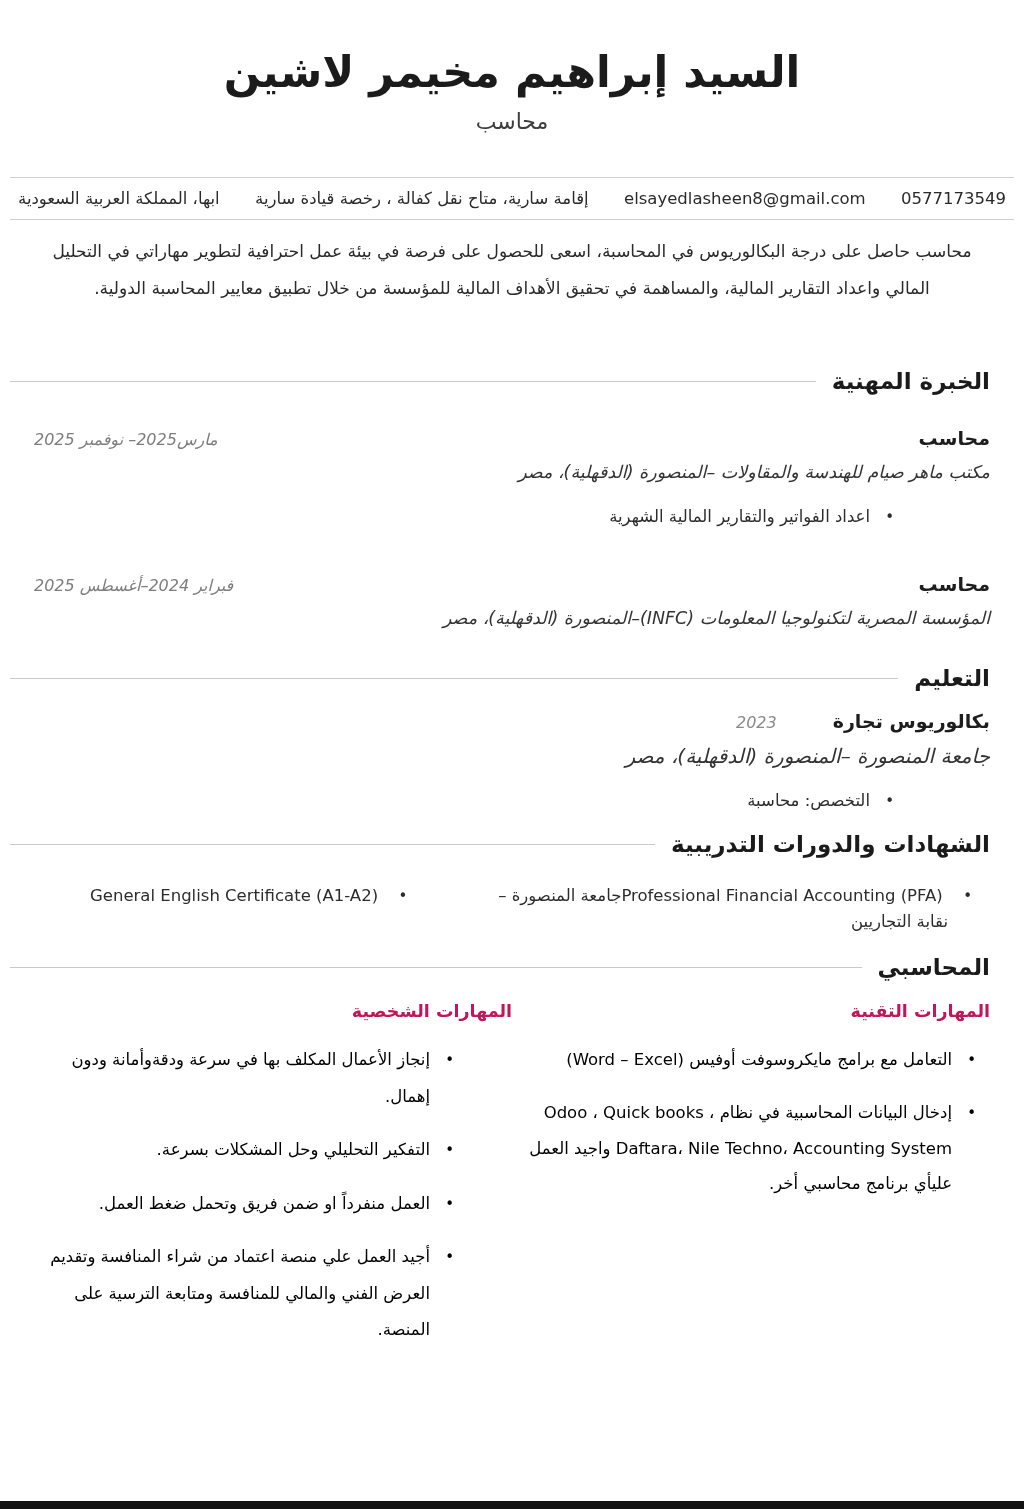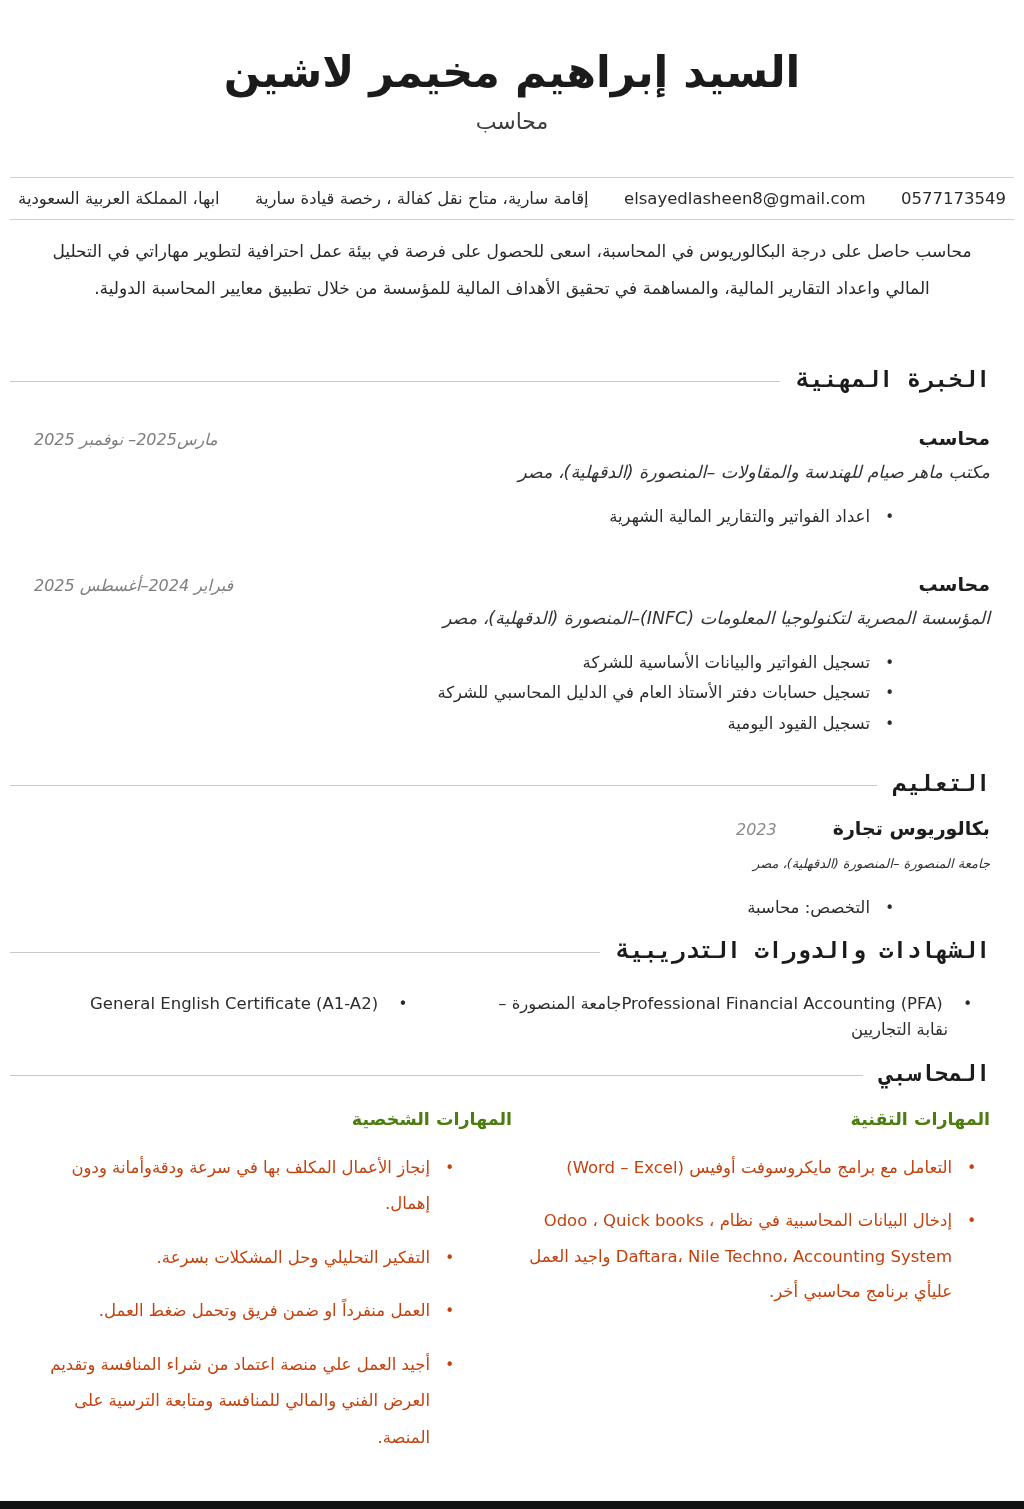--- a/index.html
+++ b/index.html
@@ -42,21 +42,21 @@
   }
   .summary {
     margin: 13px 32px 0 32px;
     text-align: center;
     font-size: 17px; line-height: 37px;
     color: #2a2a2a;
   }
   
   .section { margin: 0 34px 0 34px; }
   .sec-head { display: flex; align-items: center; gap: 16px; }
-  .sec-head h2 { font-size: 23px; line-height: 33px; font-weight: 700; color: #1b1b1b; white-space: nowrap; font-family: Liberation Mono, monospace; }
+  .sec-head h2 { font-size: 23px; line-height: 33px; font-weight: 700; color: #1b1b1b; white-space: nowrap; }
   .sec-head .rule { flex: 1; height: 1px; background: #c9c9c9; margin-left: -24px; }
   .sec-experience { margin-top: 58px; }
   .sec-education { margin-top: 30px; }
   .sec-certificates { margin-top: 12px; }
   .sec-skills { margin-top: 16px; }
   
   .job1 { margin-top: 27px; }
   .job2 { margin-top: 38px; }
   .job-head { display: flex; justify-content: space-between; align-items: baseline; }
   .role { font-size: 19px; font-weight: 700; line-height: 27px; color: #1d1d1d; }
@@ -65,37 +65,37 @@
   ul.blts { list-style: none; margin-top: 16px; padding-right: 96px; }
   ul.blts li {
     font-size: 16.5px; line-height: 29.5px; color: #2c2c2c;
     padding-right: 24px; text-indent: -24px;
   }
   ul.blts li::before { content: "•"; display: inline-block; width: 24px; text-indent: 0; font-size: 15px; }
   
   .degree-row { display: flex; align-items: baseline; gap: 56px; margin-top: 12px; }
   .degree { font-size: 19px; font-weight: 700; line-height: 28px; color: #1d1d1d; }
   .edu-year { font-size: 16px; font-style: italic; color: #8a8a8a; }
-  .school { margin-top: 8px; font-size: 13px; font-style: italic; color: #333333; line-height: 27px; }
+  .school { margin-top: 8px; font-size: 20px; font-style: italic; color: #333333; line-height: 27px; }
   .edu-blts { margin-top: 17px; }
   
   .cert-row { display: grid; grid-template-columns: 53% 47%; margin-top: 22px; }
   .cert-item {
     font-size: 16.5px; line-height: 26px; color: #2c2c2c;
     padding-right: 18px; text-indent: -24px; padding-right: 42px;
   }
   .cert-item::before { content: "•"; display: inline-block; width: 24px; text-indent: 0; font-size: 15px; }
   .cert-item.second { padding-right: 100px; }
   
   .skills-grid { display: grid; grid-template-columns: 50% 50%; margin-top: 14px; }
-  .skills-col h3 { font-size: 17.5px; font-weight: 700; line-height: 27px; color: #4d7c0f; }
+  .skills-col h3 { font-size: 17.5px; font-weight: 700; line-height: 27px; color: #be185d; }
   .skills-col.personal h3 { padding-left: 8px; }
   ul.skill-blts { list-style: none; margin-top: 12px; }
   ul.skill-blts li {
-    font-size: 16.5px; color: #c2410c;
+    font-size: 16.5px; color: #000000;
     padding-right: 24px; text-indent: -24px; margin-top: 17px;
   }
   ul.skill-blts li::before { content: "•"; display: inline-block; width: 24px; text-indent: 0; font-size: 15px; }
   .technical ul.skill-blts { padding-right: 14px; }
   .technical ul.skill-blts li { line-height: 35px; }
   .personal ul.skill-blts { padding-right: 58px; }
   .personal ul.skill-blts li { line-height: 36.5px; }
   
   .footer-bar { position: absolute; left: 0; right: 0; bottom: 0; height: 8px; background: #121212; }
   bdi { unicode-bidi: isolate; }
@@ -135,25 +135,20 @@
         <li>اعداد الفواتير والتقارير المالية الشهرية</li>
       </ul>
     </div>
 
     <div class="job job2">
       <div class="job-head">
         <span class="role">محاسب</span>
         <span class="dates">فبراير 2024–أغسطس 2025</span>
       </div>
       <div class="company">المؤسسة المصرية لتكنولوجيا المعلومات (INFC)–المنصورة (الدقهلية)، مصر</div>
-      <ul class="blts">
-        <li>تسجيل الفواتير والبيانات الأساسية للشركة</li>
-        <li>تسجيل حسابات دفتر الأستاذ العام في الدليل المحاسبي للشركة</li>
-        <li>تسجيل القيود اليومية</li>
-      </ul>
     </div>
   </div>
 
   <div class="section sec-education">
     <div class="sec-head">
       <h2>التعليم</h2>
       <div class="rule"></div>
     </div>
     <div class="degree-row">
       <span class="degree">بكالوريوس تجارة</span>

